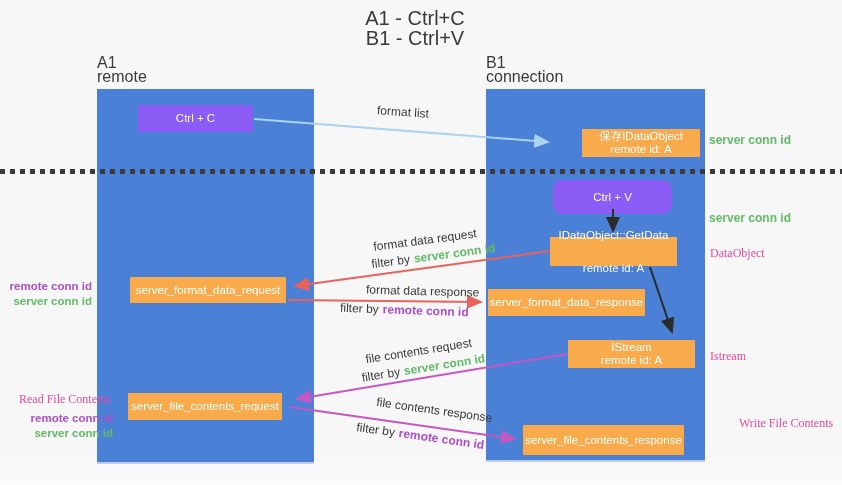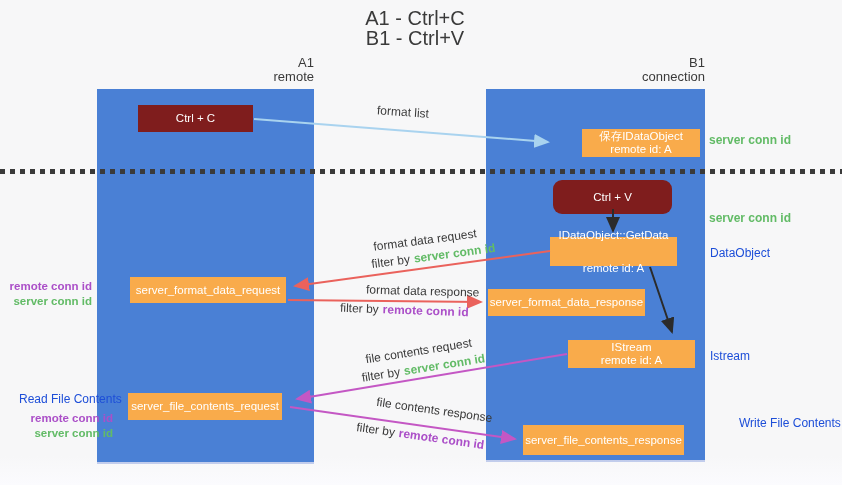--- a/index.html
+++ b/index.html
@@ -15,39 +15,39 @@
   .abs{position:absolute;}
   .title{
     left:320px;top:8px;width:190px;text-align:center;
     font-size:20px;line-height:20px;color:#3a3a3a;
   }
   .lane{
     background:#4a80d5;
     box-shadow:0 2px 0 rgba(150,170,225,.55);
   }
   .lane-header{
-    text-align:right;font-size:13px;line-height:14px;color:#3a3a3a;
+    text-align:left;font-size:16px;line-height:14px;color:#3a3a3a;
   }
   .node{
     color:#fff;text-align:center;
     display:flex;flex-direction:column;justify-content:center;
     font-size:11.5px;line-height:13px;
     box-sizing:border-box;
   }
-  .node.green{background:#7f1d1d;}
+  .node.green{background:#8b5cf6;}
   .node.orange{background:#f9ab4b;}
   .dotted-line{
     left:0;top:169px;width:842px;height:5px;
     background:repeating-linear-gradient(90deg,#3a3a3a 0 5px,transparent 5px 10px);
     z-index:5;
   }
   .alabel{
     font-size:12px;color:#3a3a3a;white-space:nowrap;z-index:6;
   }
-  .sidelabel{font-size:12px;color:#1d4ed8;white-space:nowrap;}
+  .sidelabel{font-size:12px;color:#ec4899;white-space:nowrap;font-family:Liberation Serif, serif;}
   .id-green{color:#62bb66;font-weight:bold;}
   .id-purple{color:#ab4fc8;font-weight:bold;}
   .id-line{font-size:11.5px;line-height:15px;font-weight:bold;white-space:nowrap;}
   .right-align{text-align:right;}
   .filter-prefix{margin-right:4px;}
   svg.arrows{position:absolute;left:0;top:0;z-index:4;pointer-events:none;}
 </style>
 </head>
 <body>
 

